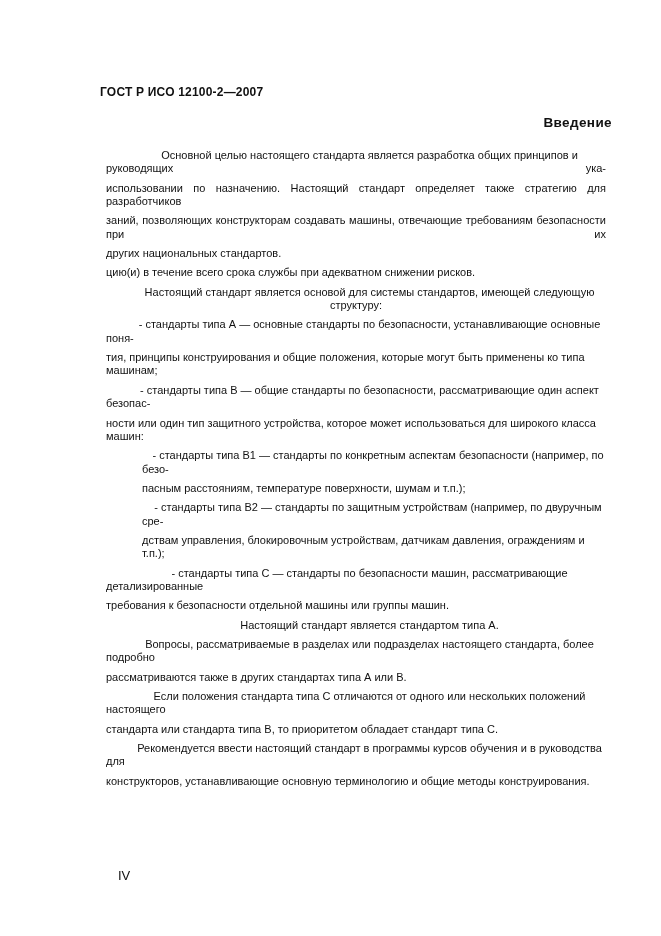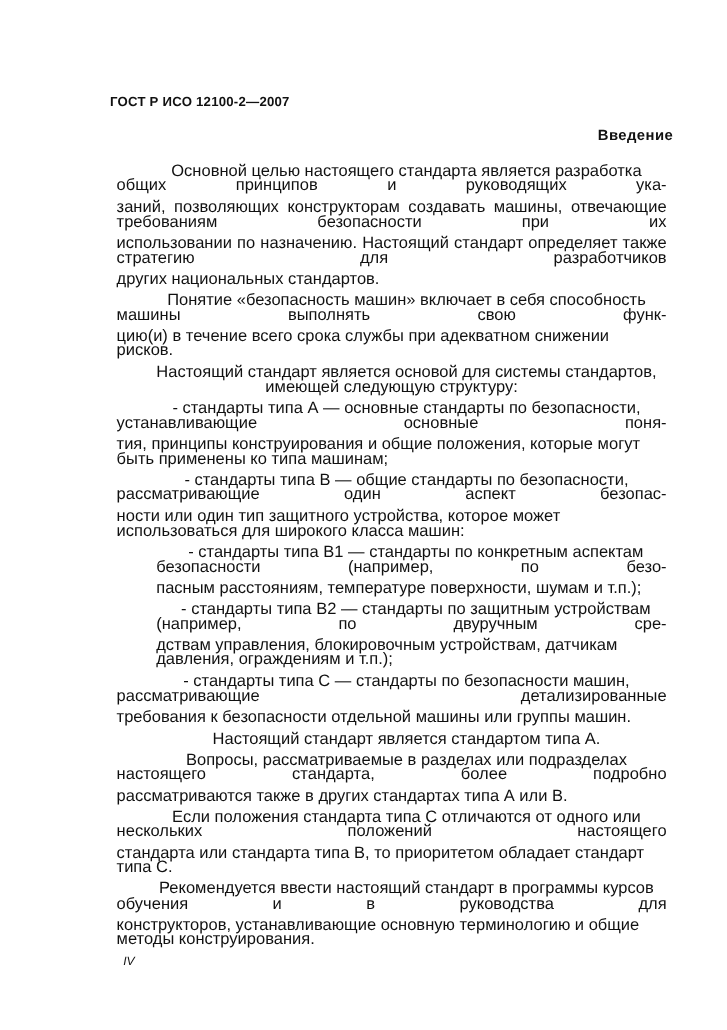--- a/index.html
+++ b/index.html
@@ -30,52 +30,50 @@
     text-align: right;
     font-size: 13.5px;
     font-weight: bold;
     letter-spacing: 0.4px;
   }
   .doc-body {
     position: absolute;
     left: 76px;
     top: 119px;
     width: 512px;
-    font-size: 15px;
+    font-size: 11px;
     line-height: 13.35px;
   }
   .para { margin: 0; }
   .para.sub { margin-left: 36px; }
   .line { text-align: left; }
   .line.just { text-align: justify; text-align-last: justify; }
   .line.first { text-indent: 27px; text-align: center; }
   .para.sub .line.first { text-indent: 8px; }
   .page-number {
     position: absolute;
-    left: 88px;
+    left: 94px;
     top: 844px;
-    font-size: 11px;
-    font-style: italic;
+    font-size: 13px;
   }
 </style>
 </head>
 <body>
 
 <div class="page">
   <div class="doc-header">ГОСТ Р ИСО 12100-2—2007</div>
   <div class="doc-title">Введение</div>
   <div class="doc-body">
       <div class="para">
         <div class="line first just">Основной целью настоящего стандарта является разработка общих принципов и руководящих ука-</div>
+        <div class="line just">использовании по назначению. Настоящий стандарт определяет также стратегию для разработчиков</div>
         <div class="line just">заний, позволяющих конструкторам создавать машины, отвечающие требованиям безопасности при их</div>
-        <div class="line just">использовании по назначению. Настоящий стандарт определяет также стратегию для разработчиков</div>
         <div class="line">других национальных стандартов.</div>
       </div>
       <div class="para">
-        <div class="line first just">Понятие «безопасность машин» включает в себя способность машины выполнять свою функ-</div>
         <div class="line">цию(и) в течение всего срока службы при адекватном снижении рисков.</div>
       </div>
       <div class="para">
         <div class="line first">Настоящий стандарт является основой для системы стандартов, имеющей следующую структуру:</div>
       </div>
       <div class="para">
         <div class="line first just">- стандарты типа А — основные стандарты по безопасности, устанавливающие основные поня-</div>
         <div class="line">тия, принципы конструирования и общие положения, которые могут быть применены ко типа машинам;</div>
       </div>
       <div class="para">

